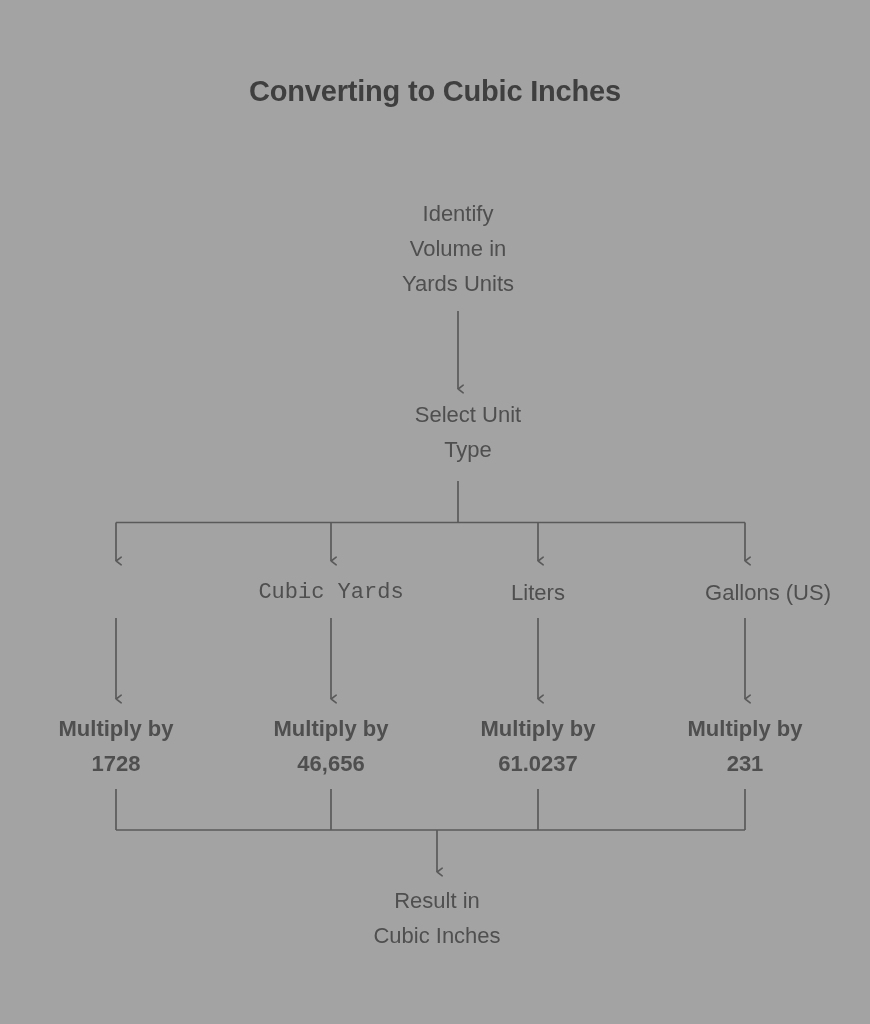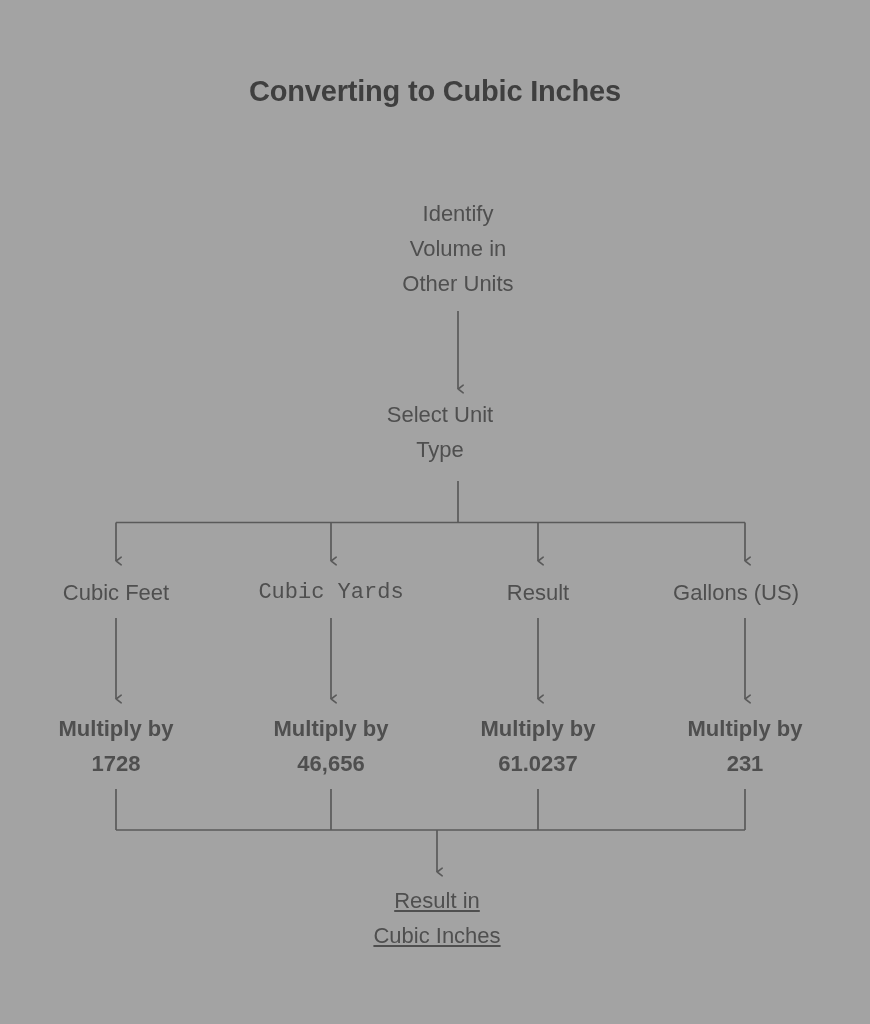--- a/index.html
+++ b/index.html
@@ -43,32 +43,32 @@
   .node-label {
     position: absolute;
     text-align: center;
     color: #4f4f4f;
     font-size: 22px;
     line-height: 35px;
     white-space: pre-line;
     font-family: "Liberation Sans", sans-serif;
   }
   .node-start  { left: 358px; top: 196px; width: 200px; }
-  .node-select { left: 340px; top: 397px; width: 200px; }
+  .node-select { left: 368px; top: 397px; width: 200px; }
   .branch-lab  { top: 575px; width: 196px; }
   .branch-0 { left: 18px;  }
   .branch-1 { left: 233px; font-family: Liberation Mono, monospace; }
   .branch-2 { left: 440px; }
-  .branch-3 { left: 638px; }
+  .branch-3 { left: 670px; }
   .mult-lab { top: 711px; width: 196px; font-weight: bold; }
   .mult-0 { left: 18px;  }
   .mult-1 { left: 233px; }
   .mult-2 { left: 440px; }
   .mult-3 { left: 647px; }
-  .node-result { left: 337px; top: 883px; width: 200px; text-decoration: underline; }
+  .node-result { left: 337px; top: 883px; width: 200px; }
 </style>
 </head>
 <body>
 
 <div id="flow-root">
 
   <div class="chart-title">Converting to Cubic Inches</div>
 
   <svg class="connectors" viewBox="0 0 870 1024" xmlns="http://www.w3.org/2000/svg">
     <defs>
@@ -99,28 +99,27 @@
       <line x1="538" y1="789" x2="538" y2="830"></line>
       <line x1="745" y1="789" x2="745" y2="830"></line>
       <line x1="116" y1="830" x2="745" y2="830"></line>
 
       <line x1="437" y1="830" x2="437" y2="872" marker-end="url(#arrowhead)"></line>
     </g>
   </svg>
 
   <div class="node-label node-start">Identify
 Volume in
-Other Units</div>
+Yards Units</div>
 
   <div class="node-label node-select">Select Unit
 Type</div>
 
-  <div class="node-label branch-lab branch-0">Cubic Feet</div>
   <div class="node-label branch-lab branch-1">Cubic Yards</div>
-  <div class="node-label branch-lab branch-2">Result</div>
+  <div class="node-label branch-lab branch-2">Liters</div>
   <div class="node-label branch-lab branch-3">Gallons (US)</div>
 
   <div class="node-label mult-lab mult-0">Multiply by
 1728</div>
   <div class="node-label mult-lab mult-1">Multiply by
 46,656</div>
   <div class="node-label mult-lab mult-2">Multiply by
 61.0237</div>
   <div class="node-label mult-lab mult-3">Multiply by
 231</div>

